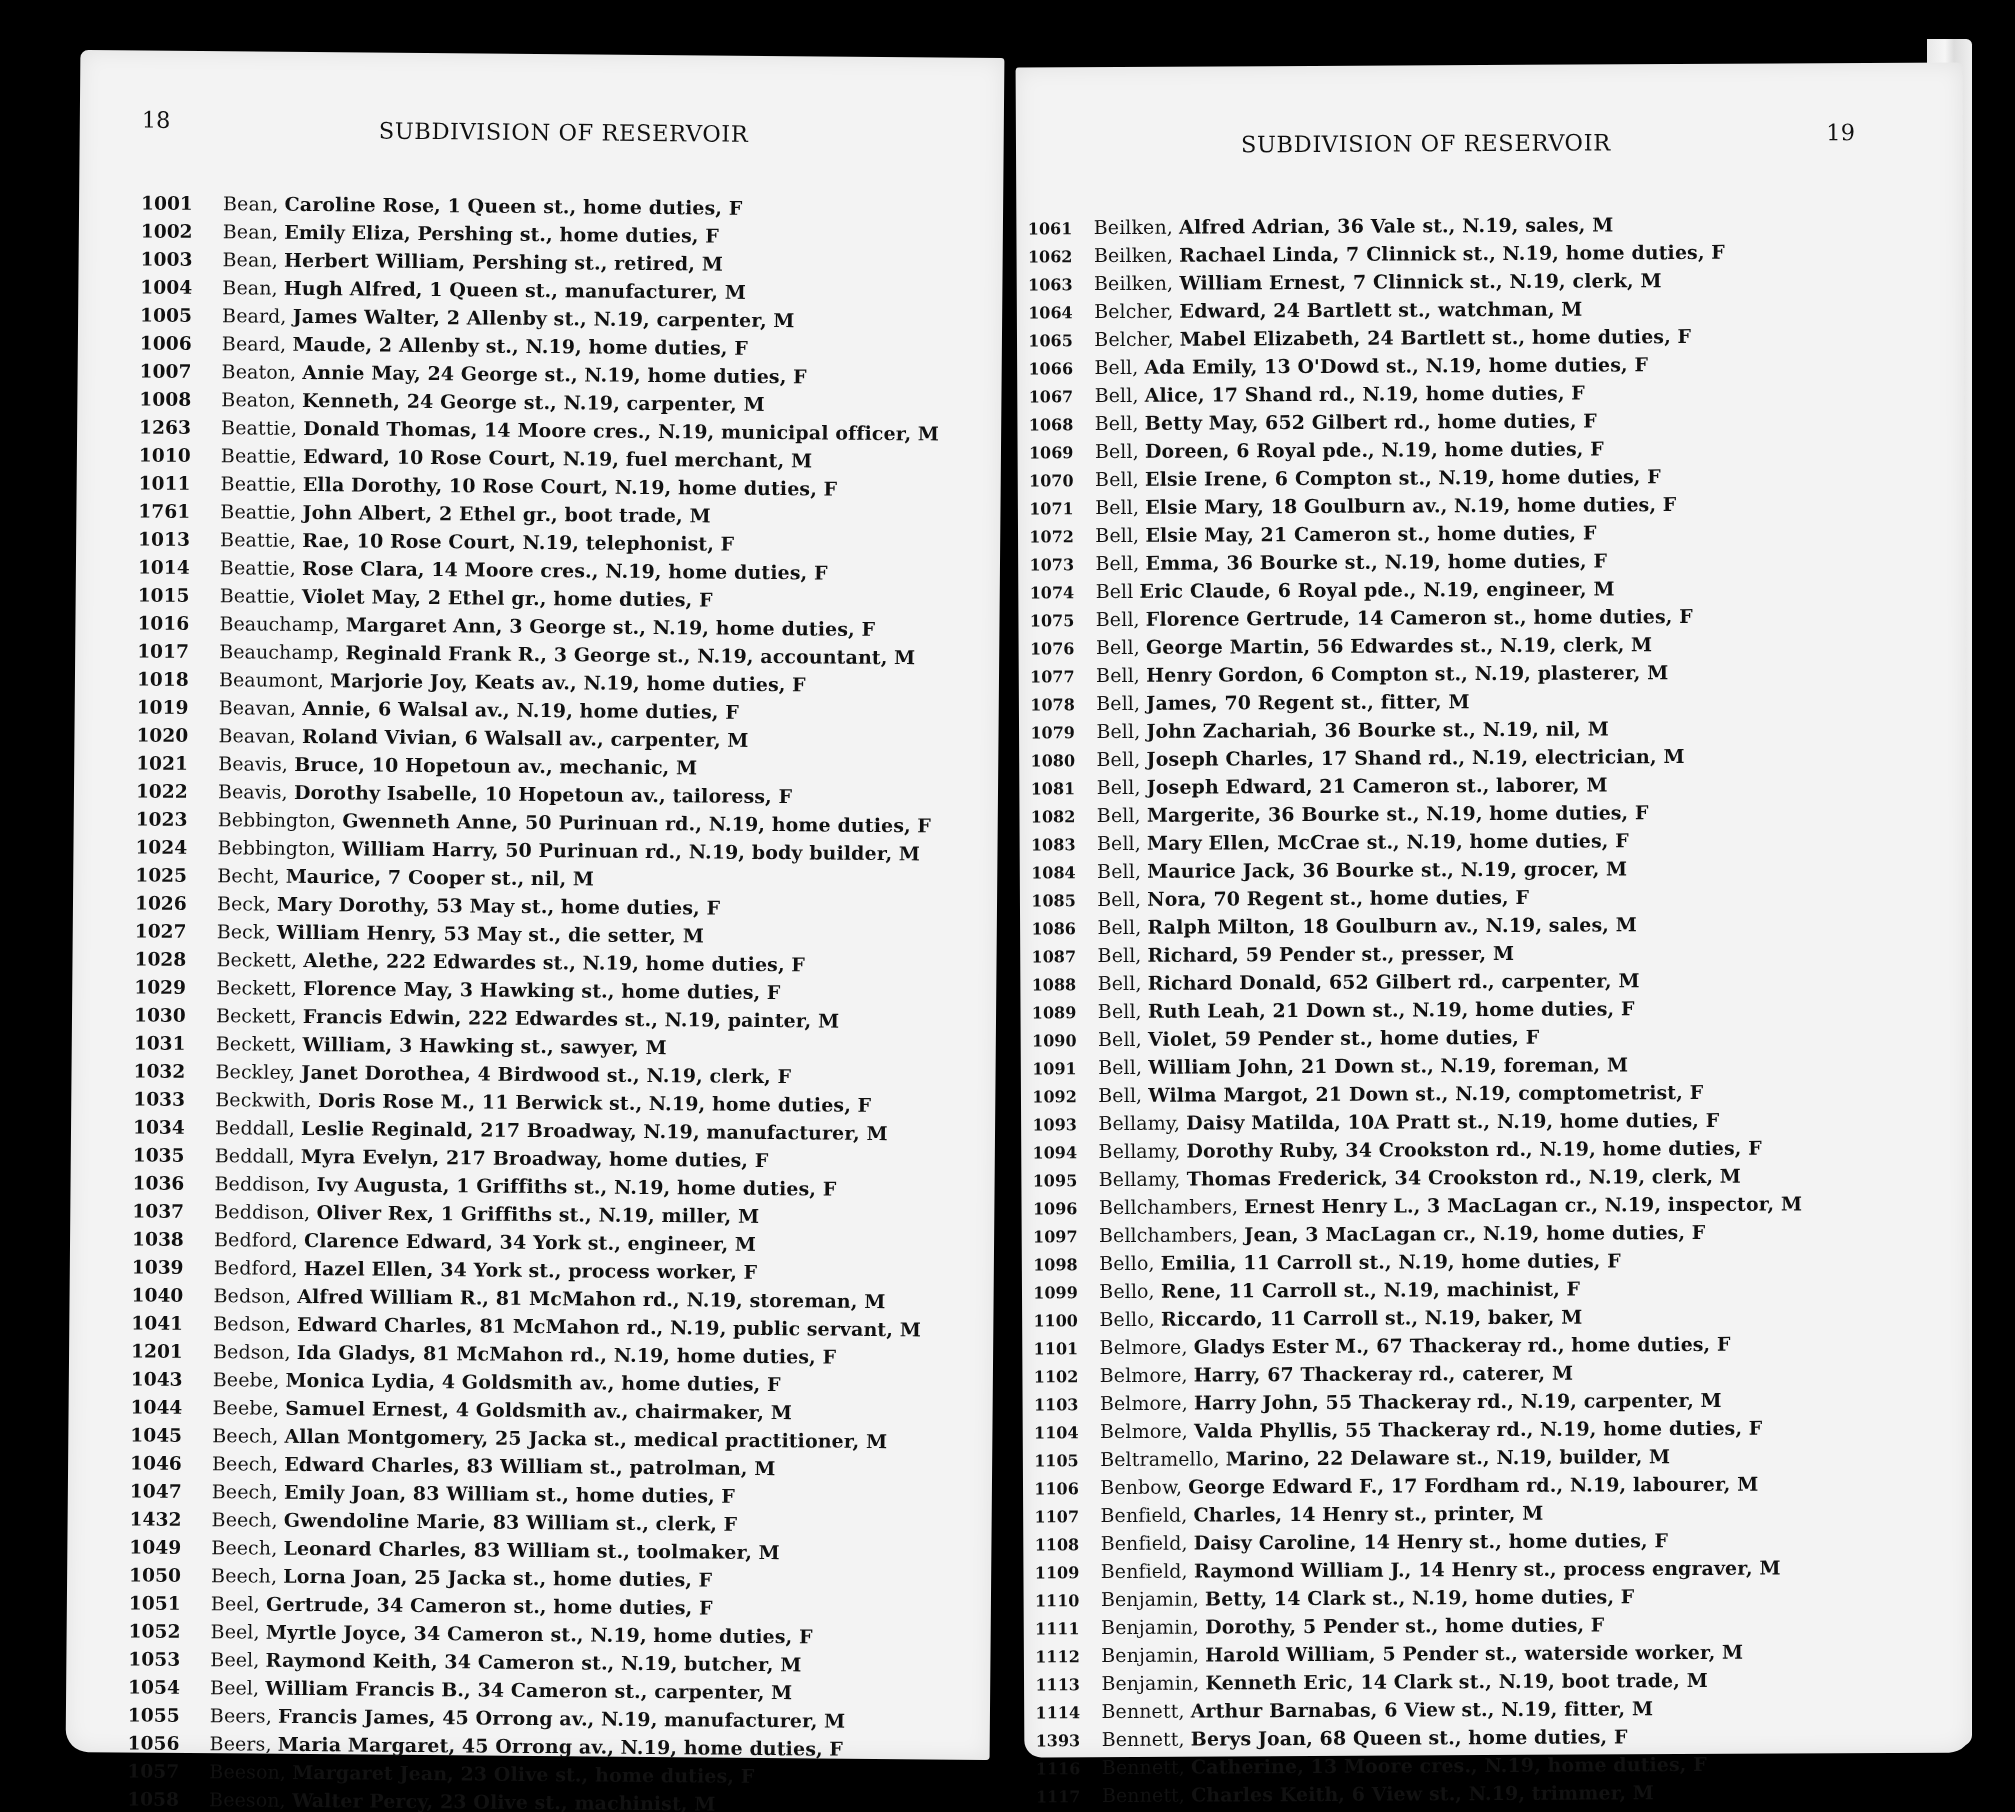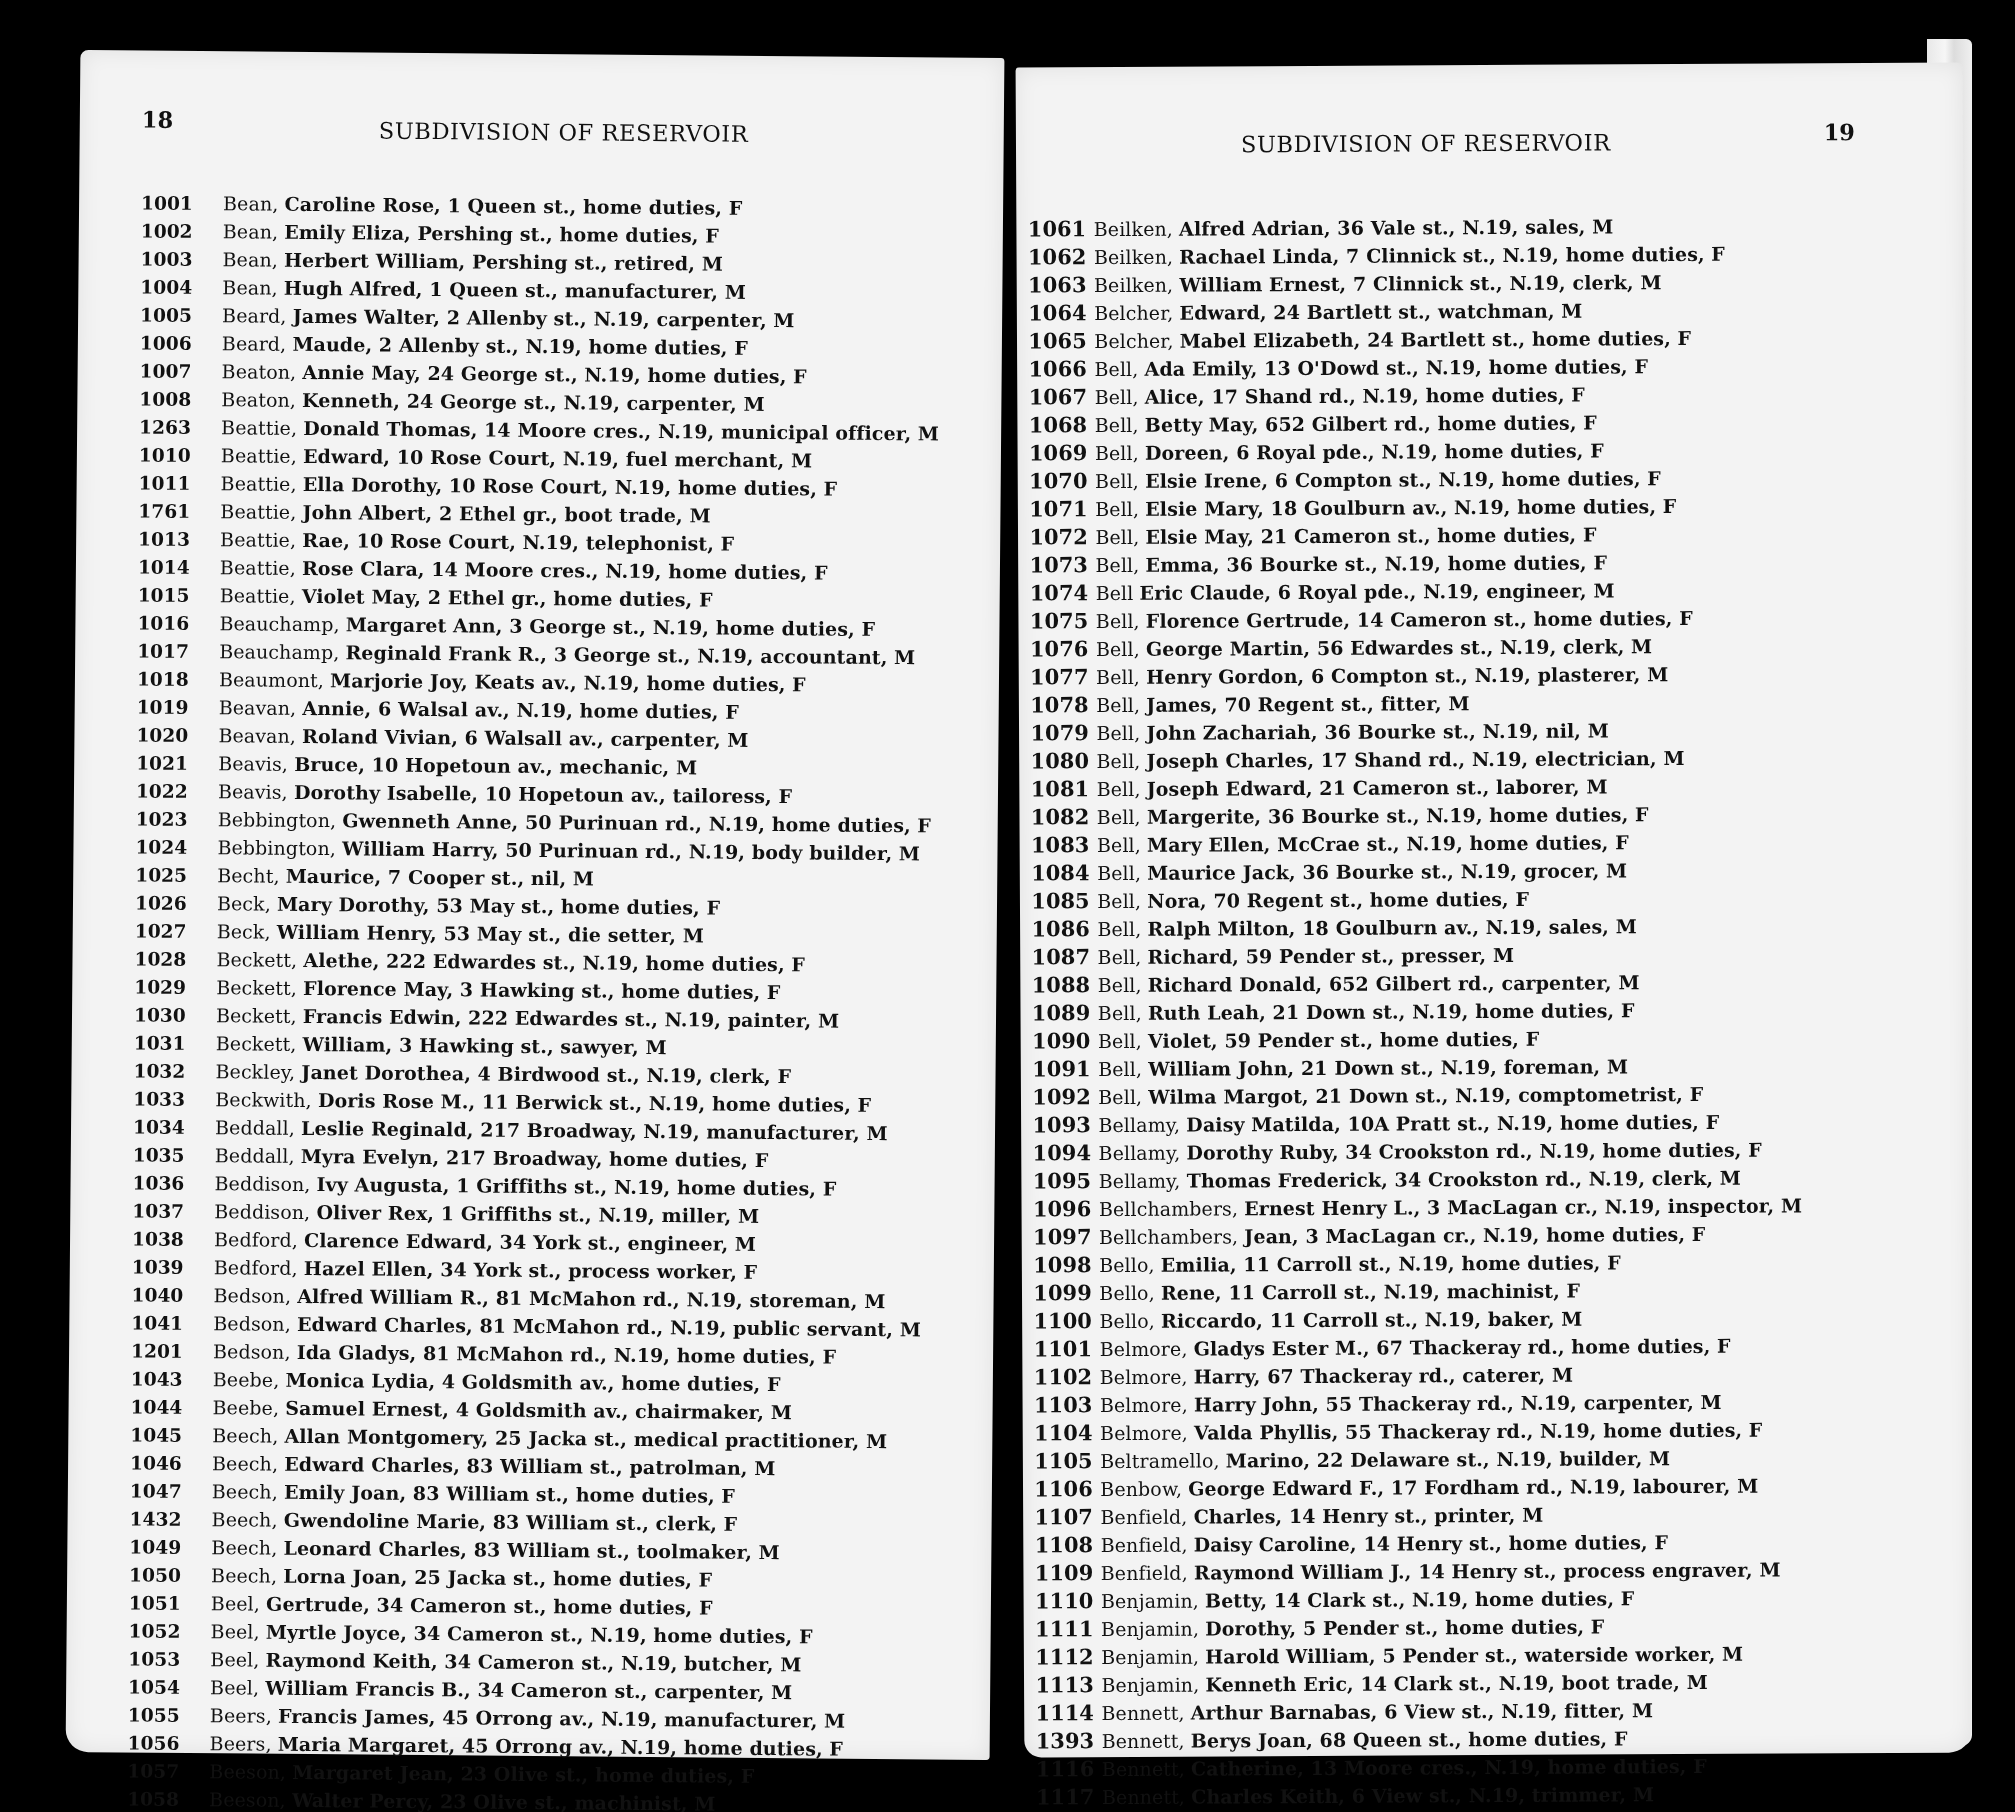--- a/index.html
+++ b/index.html
@@ -12,35 +12,35 @@
       box-shadow: inset 0 0 22.5px rgba(0,0,0,0.08);
     }
     .page-left { left:73px; top:54px; width:924px; height:1702px; border-radius:8px 3.4px 3.4px 22.5px; transform:rotate(0.5deg); }
     .page-right { left:1020px; top:65px; width:947px; height:1690px; border-radius:3.4px 5.6px 22.5px 17px; transform:rotate(-0.3deg); }
     .page-edge {
       position:absolute; left:1927px; top:39px; width:45px; height:1707px;
       background:linear-gradient(to right,#e8e8e8,#f6f6f6 40%,#dcdcdc 60%,#f0f0f0);
       border-radius:0 5.6px 11.3px 0;
     }
     .page-num {
-      position:absolute; top:56px; font-weight:bold; font-size:22.5px;text-align:center;
+      position:absolute; top:56px; font-weight:normal; font-size:22.5px;text-align:center;
     }
     .page-left .page-num { left:62px; }
     .page-right .page-num { right:108px; }
     .running-head {
       position:absolute; top:65px; font-size:22.5px; letter-spacing:0.6px; white-space:nowrap;
     }
     .page-left .running-head { left:299px; }
     .page-right .running-head { left:225px; }
     .entries { position:absolute; top:141px; }
     .page-left .entries { left:62px; }
     .page-right .entries { left:11.3px; top:149px; }
     .entry { display:flex; align-items:baseline; height:28px; font-size:19px; white-space:nowrap; }
     .num { width:82px; font-weight:bold; font-size:18.6px; }
-    .page-right .num { width:66px; font-size:21px; }
+    .page-right .num { width:66px; font-size:16px; }
     .text { letter-spacing:0.1px; }
     .surname { font-weight:normal; }
     .given { font-weight:bold; }
   </style>
 </head>
 <body>
 
 <div class="page-edge"></div>
 
 <div class="page page-left">

